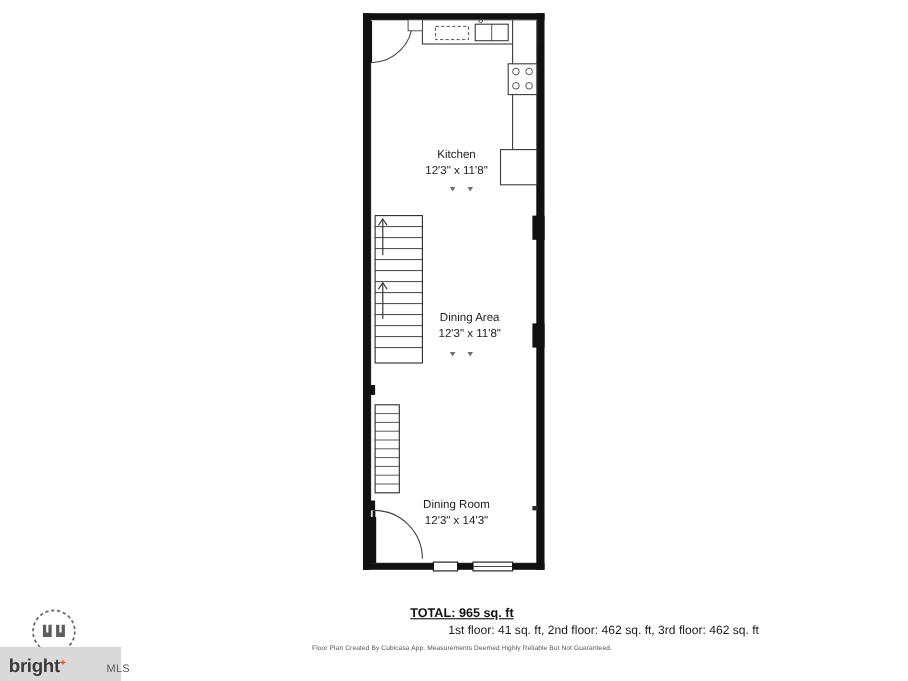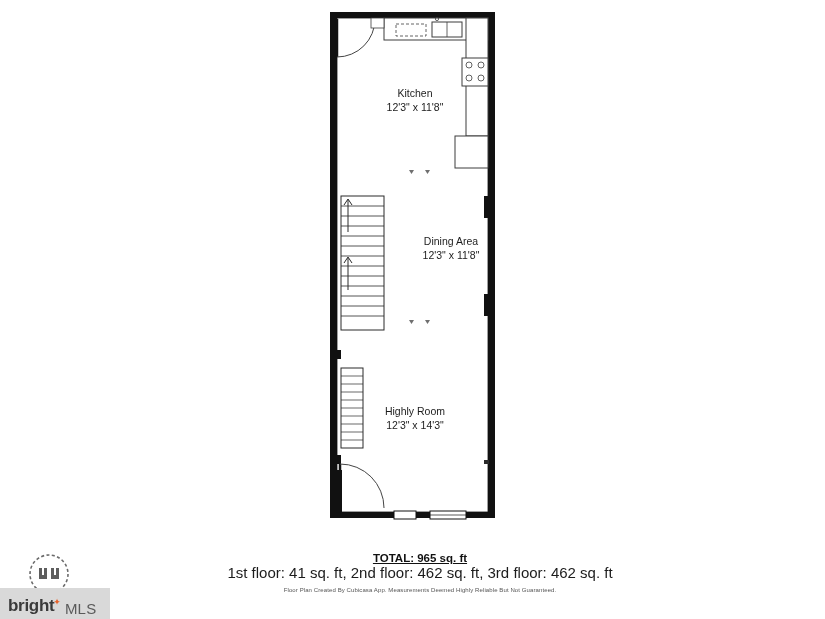--- a/index.html
+++ b/index.html
@@ -25,46 +25,47 @@
 
   
   .room-label {
     position: absolute;
     text-align: center;
     font-size: 10.5px;
     line-height: 14px;
     color: #1c1c1c;
     white-space: nowrap;
   }
-  .room-label .room-name { display: block; }
+  .room-label .room-name { display: block; margin-top: 48px; }
   .room-label .room-dims { display: block; }
 
   #label-kitchen { left: 360px; top: 86px; width: 110px; }
-  #label-dining  { left: 396px; top: 234px; width: 110px; }
+  #label-dining  { left: 372px; top: 234px; width: 110px; }
   #label-living  { left: 360px; top: 404px; width: 110px; }
 
   
   #summary {
     position: absolute;
     left: 150px;
     top: 551px;
     width: 540px;
     text-align: center;
   }
   #summary .total-line {
     font-size: 11.5px;
     font-weight: bold;
     color: #111111;
     line-height: 15px;
     text-decoration: underline;
   }
   #summary .detail-line {
-    font-size: 15px;
+    font-size: 11px;
     color: #1c1c1c;
     line-height: 14px;
+    text-align: right;
   }
   #summary .disclaimer {
     margin-top: 7px;
     font-size: 6px;
     color: #555555;
     letter-spacing: .1px;
   }
 
   
   #brand-logo-mark {
@@ -85,25 +86,26 @@
     align-items: center;
   }
   #brand-bar .brand-text {
     font-size: 17px;
     font-weight: bold;
     color: #3a3a3a;
     padding-left: 8px;
     letter-spacing: -.3px;
   }
   #brand-bar .brand-sub {
-    font-size: 15px;
+    font-size: 10px;
     color: #5a5a5a;
     padding-left: 3px;
     padding-top: 5px;
     letter-spacing: .2px;
+    margin-left: 32px;
   }
   #brand-bar .brand-star {
     color: #e8622a;
     font-size: 9px;
     position: relative;
     top: -4px;
     left: -1px;
   }
 </style>
 </head>
@@ -218,21 +220,21 @@
   <span class="room-name">Kitchen</span>
   <span class="room-dims">12'3" x 11'8"</span>
 </div>
 
 <div class="room-label" id="label-dining">
   <span class="room-name">Dining Area</span>
   <span class="room-dims">12'3" x 11'8"</span>
 </div>
 
 <div class="room-label" id="label-living">
-  <span class="room-name">Highly Room</span>
+  <span class="room-name">Dining Room</span>
   <span class="room-dims">12'3" x 14'3"</span>
 </div>
 
 <div id="summary">
   <div class="total-line">TOTAL: 965 sq. ft</div>
   <div class="detail-line">1st floor: 41 sq. ft, 2nd floor: 462 sq. ft, 3rd floor: 462 sq. ft</div>
   <div class="disclaimer">Floor Plan Created By Cubicasa App. Measurements Deemed Highly Reliable But Not Guaranteed.</div>
 </div>
 
 <svg id="brand-logo-mark" viewBox="0 0 42 42" xmlns="http://www.w3.org/2000/svg">

